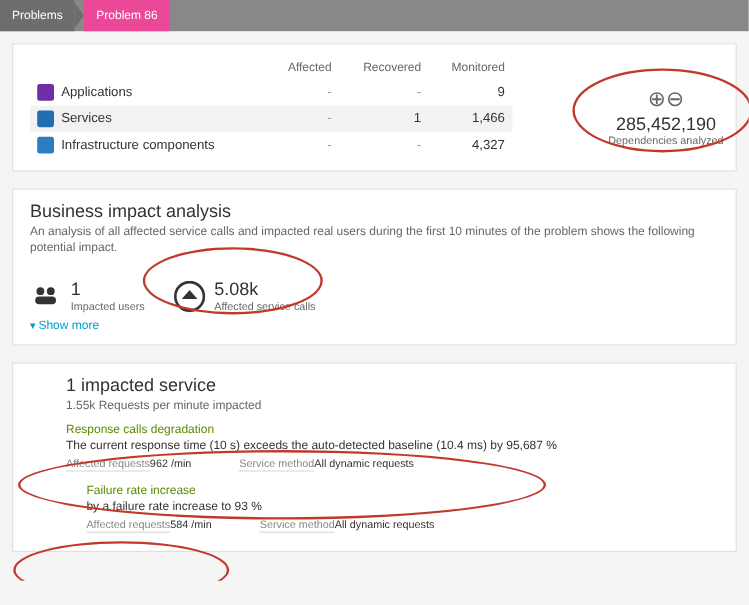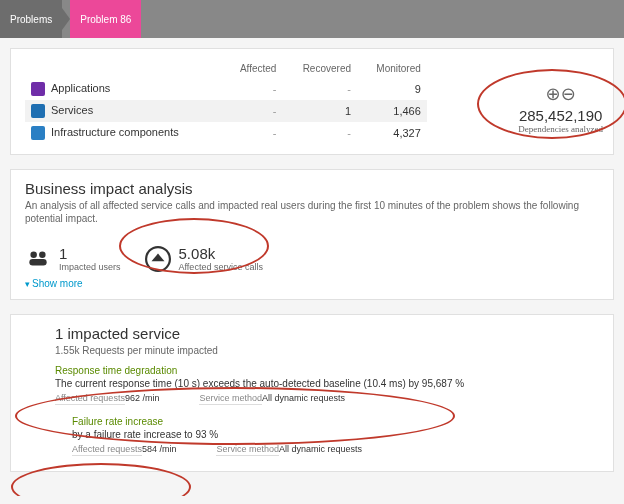--- a/index.html
+++ b/index.html
@@ -7,21 +7,21 @@
     margin: 0;
     font-family: Arial, Helvetica, sans-serif;
     font-size: 11px;
     color: #333;
     background: #f5f5f5;
     width: 624px;
   }
   .breadcrumb {
     background: #888;
     color: #fff;
-    height: 38px;
+    height: 26px;
     display: flex;
     align-items: center;
     font-size: 10px;
   }
   .bc-item {
     padding: 0 10px 0 10px;
     position: relative;
     height: 100%;
     display: flex;
     align-items: center;
@@ -57,21 +57,21 @@
   }
   .icon-purple { background: #6f2da8; }
   .icon-blue { background: #1f6fb2; }
   .icon-blue2 { background: #2a7fc4; }
   .dep-box {
     position: absolute;
     right: -4px; top: 24px;
     text-align: center;
   }
   .dep-num { font-size: 15px; color: #333; }
-  .dep-lbl { font-size: 9px; color: #666; font-family: Liberation Serif, serif; }
+  .dep-lbl { font-size: 9px; color: #666; }
   .dep-icon { font-size: 18px; color: #666; margin-bottom: 2px; }
   .annot-ellipse { border: 2px solid #c0392b; border-radius: 50%; position: absolute; pointer-events: none; }
 
   h2.sec-title { font-size: 15px; font-weight: normal; margin: 0 0 2px 0; color: #333;}
   .sec-sub { font-size: 10px; color: #666; margin-bottom: 20px; line-height: 1.3; }
 
   .impact-row { display: flex; align-items: center; gap: 24px; }
   .impact-item { display: flex; align-items: center; gap: 8px; }
   .imp-big { font-size: 15px; color: #333; }
   .imp-lbl { font-size: 9px; color: #666; }
@@ -179,21 +179,21 @@
     <div class="show-more">Show more</div>
     <div class="annot-ellipse" style="left:108px; top:48px; width:150px; height:56px;"></div>
   </div>
 
   <div class="card" style="position:relative;padding-left:44px;">
     <h2 class="sec-title">1 impacted service</h2>
     <div class="sec-sub" style="margin-bottom:4px;">1.55k Requests per minute impacted</div>
 
 
     <div>
-      <div class="evt-title">Response time degradation</div>
+      <div class="evt-title">Response calls degradation</div>
       <div class="evt-desc">The current response time (10 s) exceeds the auto-detected baseline (10.4 ms) by 95,687 %</div>
       <div class="evt-meta">
         <div class="col">
             <span class="hdr">Affected requests</span>
             <span>962 /min</span>
           </div>
         <div class="col">
             <span class="hdr">Service method</span>
             <span>All dynamic requests</span>
           </div>

